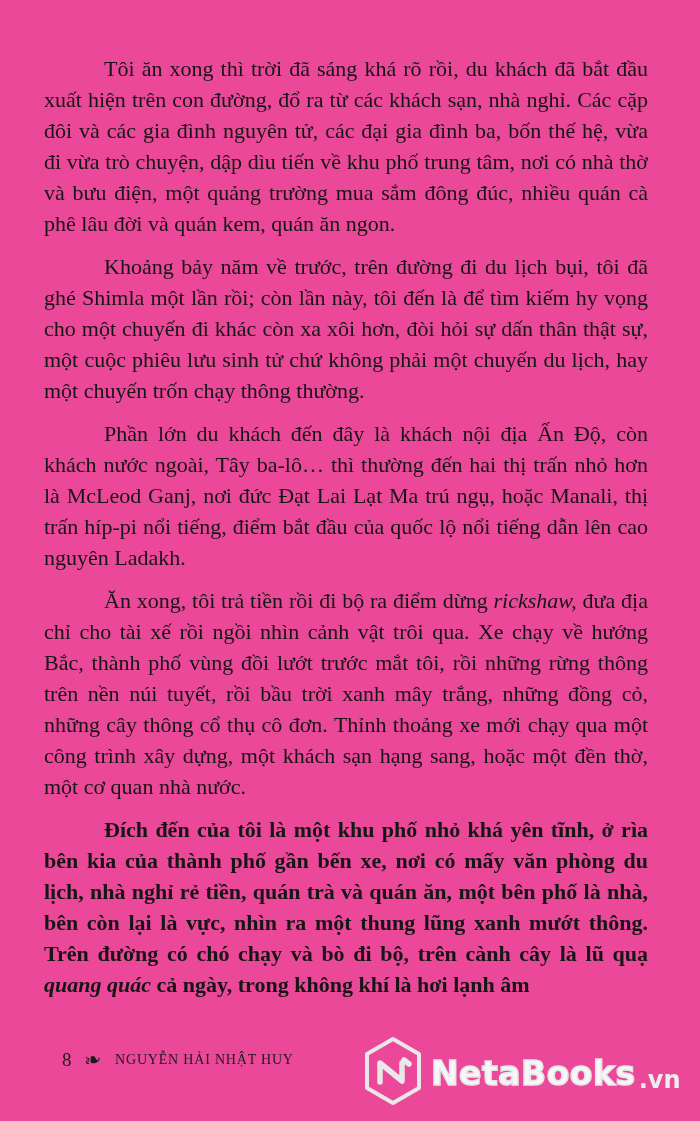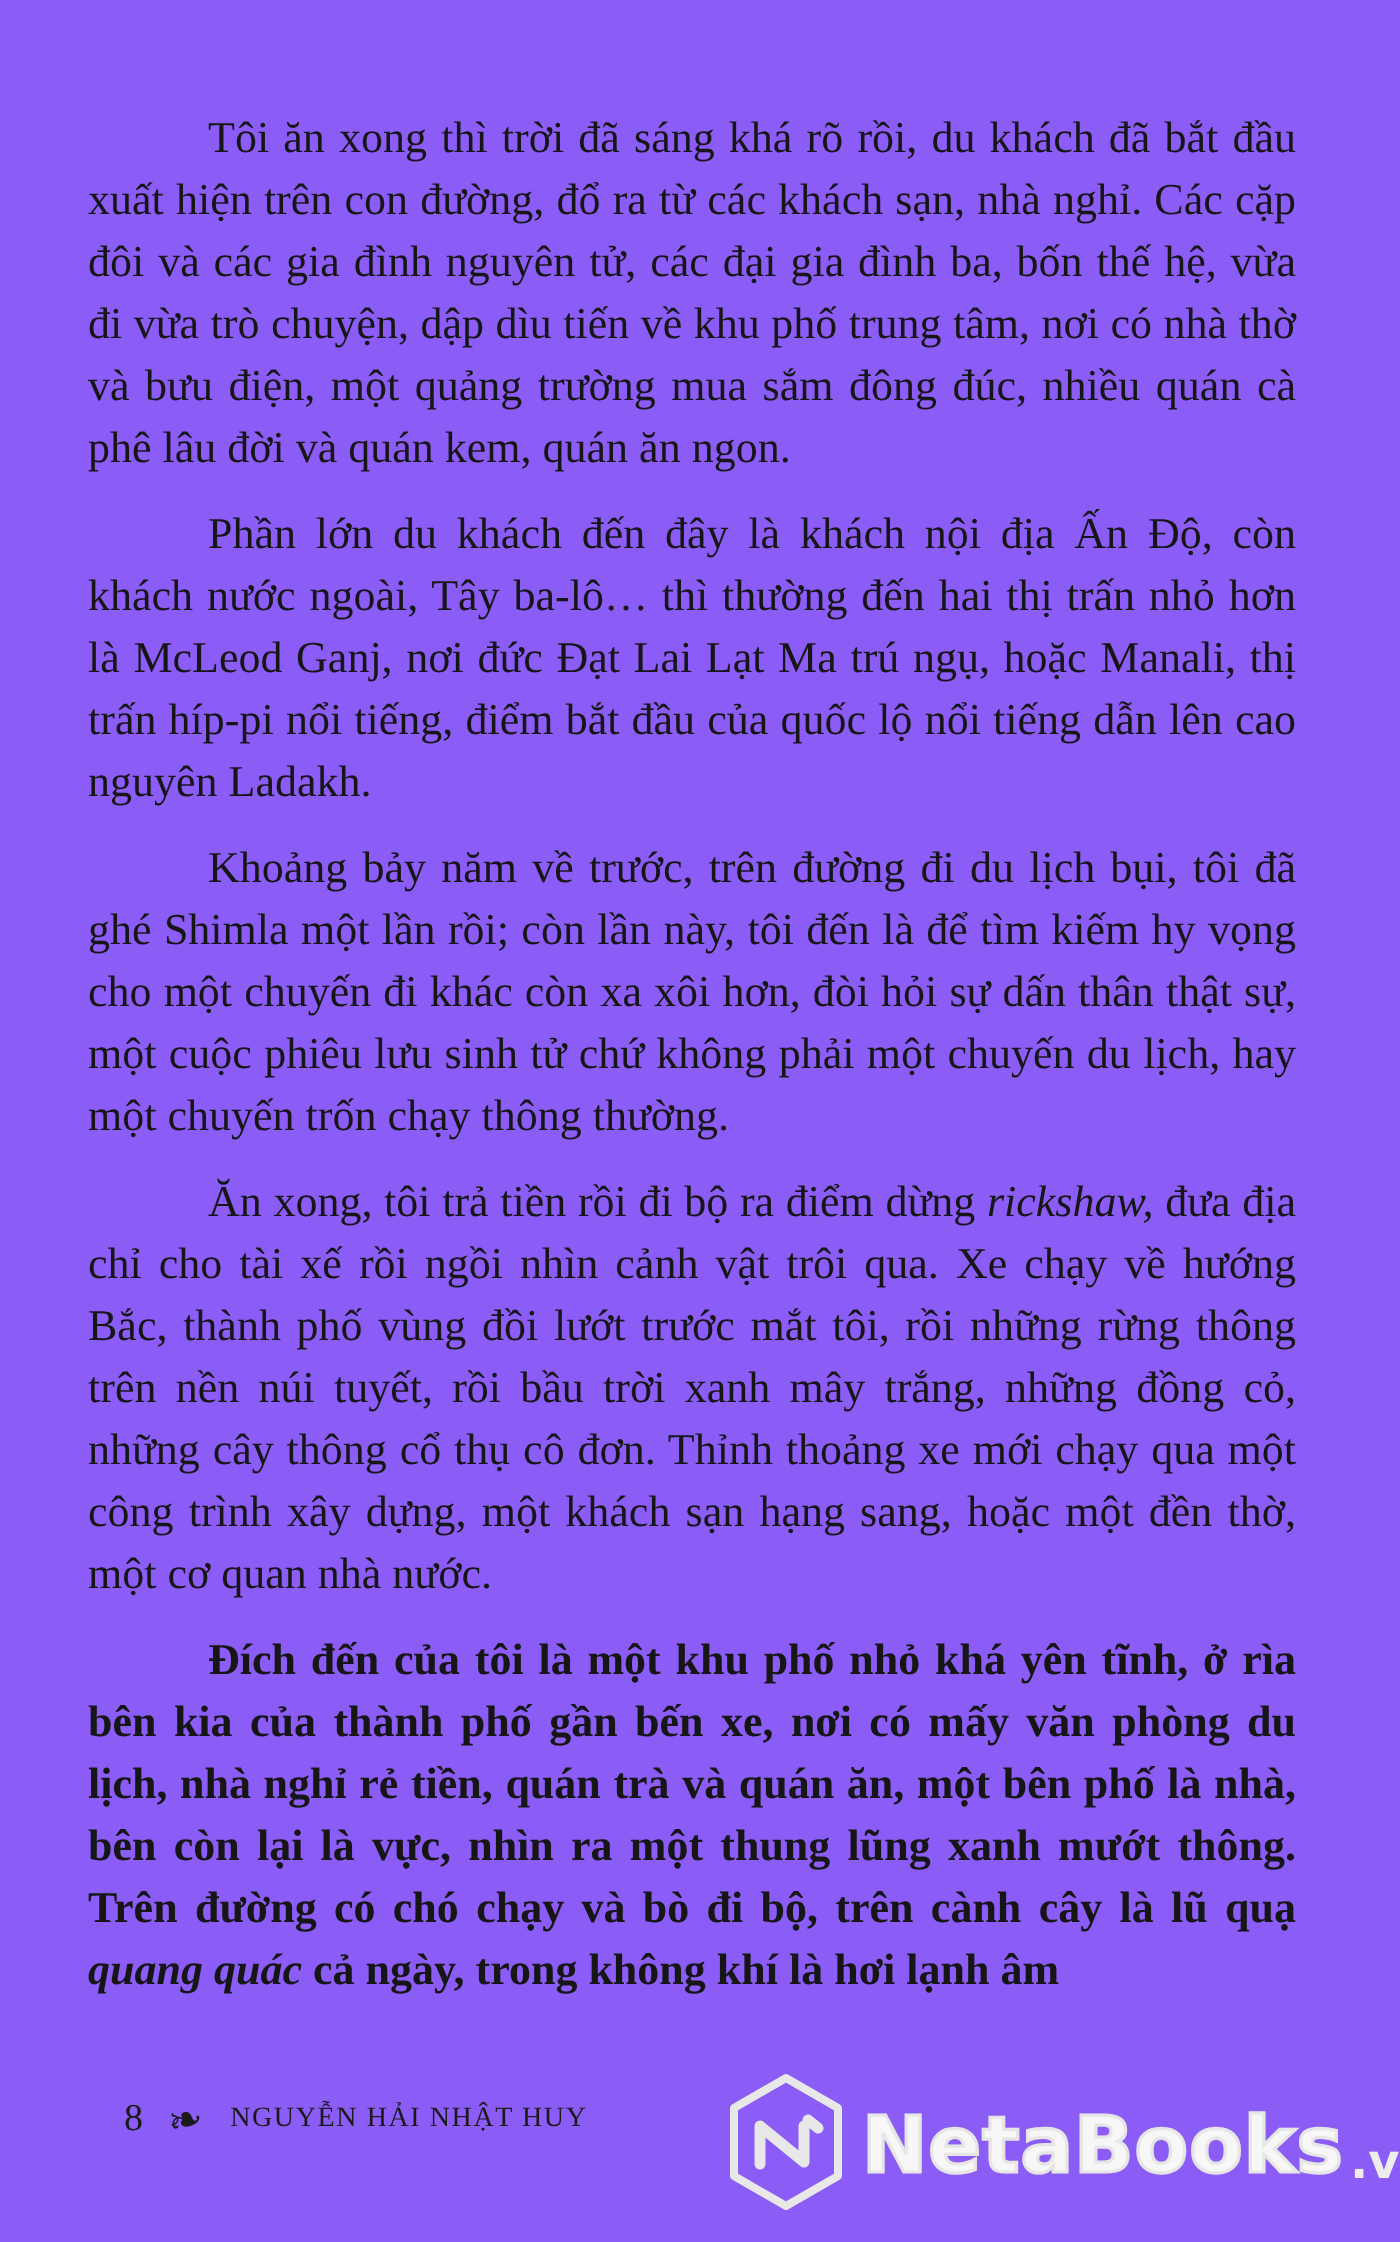--- a/index.html
+++ b/index.html
@@ -2,21 +2,21 @@
 <html><head>
 <meta charset="utf-8">
 <style>
   html, body { margin: 0; padding: 0; }
   body { background: #ffffff; }
 
   .page {
     position: relative;
     width: 700px;
     height: 1121px;
-    background: #8b5cf6;
+    background: #ec4899;
     overflow: hidden;
     font-family: "Liberation Serif", serif;
     color: #161616;
   }
 
   .text-block {
     position: absolute;
     left: 44px;
     top: 53px;
     width: 604px;
@@ -60,21 +60,21 @@
     left: 364px;
     top: 1036px;
     display: flex;
     align-items: center;
     pointer-events: none;
   }
   .wm-logo { flex: 0 0 auto; margin-right: 9px; }
   .wm-text {
     font-family: "DejaVu Sans", sans-serif;
     font-weight: 700;
-    font-size: 39px;
+    font-size: 33px;
     letter-spacing: 0.5px;
     color: #f7f7f7;
     -webkit-text-stroke: 1.6px #e6e6e6;
     line-height: 1;
     white-space: nowrap;
   }
   .wm-tld {
     font-family: "DejaVu Sans", sans-serif;
     font-weight: 700;
     font-size: 24px;
@@ -85,22 +85,22 @@
     line-height: 1;
   }
 </style>
 </head>
 <body>
 
 <div class="page">
 
   <main class="text-block">
     <p><span>Tôi ăn xong thì trời đã sáng khá rõ rồi, du khách đã bắt đầu xuất hiện trên con đường, đổ ra từ các khách sạn, nhà nghỉ. Các cặp đôi và các gia đình nguyên tử, các đại gia đình ba, bốn thế hệ, vừa đi vừa trò chuyện, dập dìu tiến về khu phố trung tâm, nơi có nhà thờ và bưu điện, một quảng trường mua sắm đông đúc, nhiều quán cà phê lâu đời và quán kem, quán ăn ngon.</span></p>
+    <p><span>Khoảng bảy năm về trước, trên đường đi du lịch bụi, tôi đã ghé Shimla một lần rồi; còn lần này, tôi đến là để tìm kiếm hy vọng cho một chuyến đi khác còn xa xôi hơn, đòi hỏi sự dấn thân thật sự, một cuộc phiêu lưu sinh tử chứ không phải một chuyến du lịch, hay một chuyến trốn chạy thông thường.</span></p>
     <p><span>Phần lớn du khách đến đây là khách nội địa Ấn Độ, còn khách nước ngoài, Tây ba-lô… thì thường đến hai thị trấn nhỏ hơn là McLeod Ganj, nơi đức Đạt Lai Lạt Ma trú ngụ, hoặc Manali, thị trấn híp-pi nổi tiếng, điểm bắt đầu của quốc lộ nổi tiếng dẫn lên cao nguyên Ladakh.</span></p>
-    <p><span>Khoảng bảy năm về trước, trên đường đi du lịch bụi, tôi đã ghé Shimla một lần rồi; còn lần này, tôi đến là để tìm kiếm hy vọng cho một chuyến đi khác còn xa xôi hơn, đòi hỏi sự dấn thân thật sự, một cuộc phiêu lưu sinh tử chứ không phải một chuyến du lịch, hay một chuyến trốn chạy thông thường.</span></p>
     <p><span>Ăn xong, tôi trả tiền rồi đi bộ ra điểm dừng </span><em>rickshaw,</em><span> đưa địa chỉ cho tài xế rồi ngồi nhìn cảnh vật trôi qua. Xe chạy về hướng Bắc, thành phố vùng đồi lướt trước mắt tôi, rồi những rừng thông trên nền núi tuyết, rồi bầu trời xanh mây trắng, những đồng cỏ, những cây thông cổ thụ cô đơn. Thỉnh thoảng xe mới chạy qua một công trình xây dựng, một khách sạn hạng sang, hoặc một đền thờ, một cơ quan nhà nước.</span></p>
     <p><span>Đích đến của tôi là một khu phố nhỏ khá yên tĩnh, ở rìa bên kia của thành phố gần bến xe, nơi có mấy văn phòng du lịch, nhà nghỉ rẻ tiền, quán trà và quán ăn, một bên phố là nhà, bên còn lại là vực, nhìn ra một thung lũng xanh mướt thông. Trên đường có chó chạy và bò đi bộ, trên cành cây là lũ quạ </span><em>quang quác</em><span> cả ngày, trong không khí là hơi lạnh âm</span></p>
   </main>
 
   <footer class="page-footer">
     <span class="page-number">8</span>
     <span class="ornament">❧</span>
     <span class="author">NGUYỄN HẢI NHẬT HUY</span>
   </footer>
 

